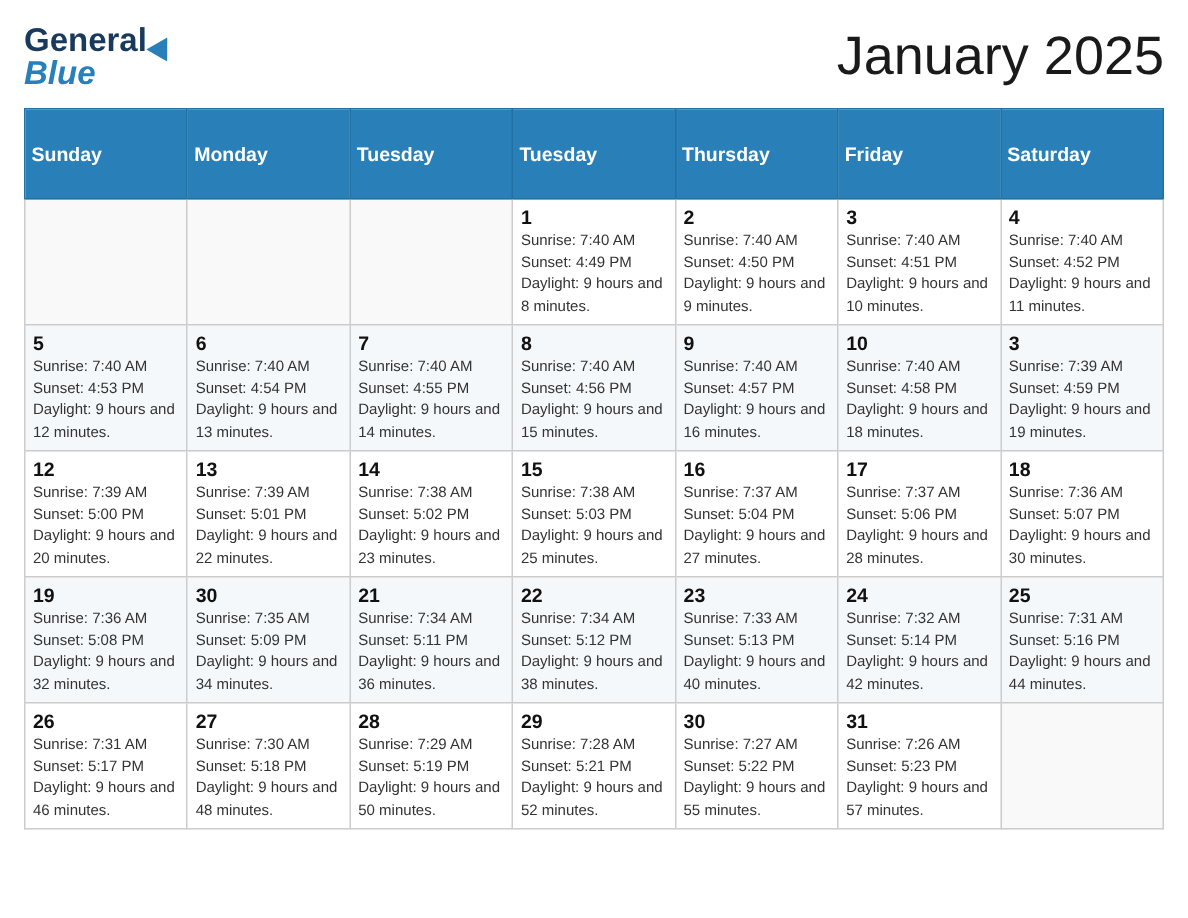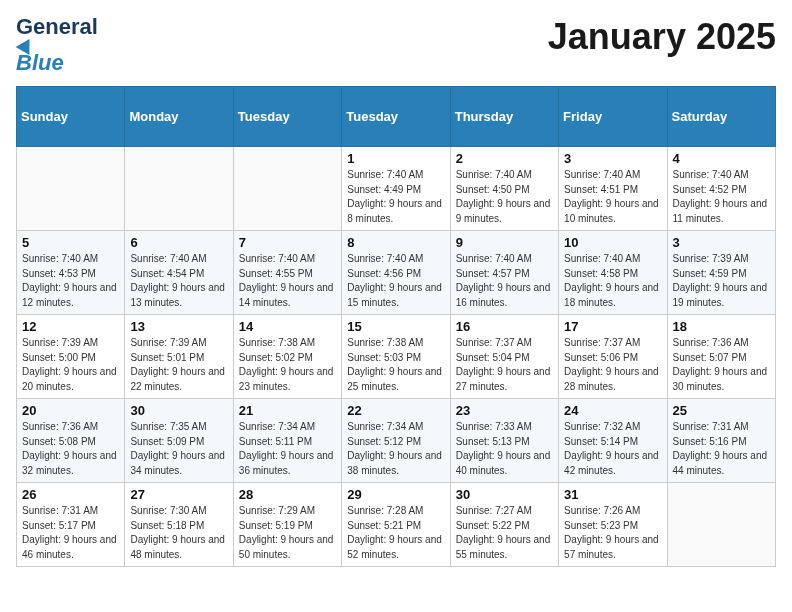--- a/index.html
+++ b/index.html
@@ -36,21 +36,21 @@
       border-bottom: 14px solid #2980b9;
       margin-left: 2px;
       vertical-align: middle;
       transform: rotate(30deg);
     }
     .title-area {
       text-align: right;
     }
     .month-title {
       font-size: 36px;
-      font-weight: bold;
+      font-weight: normal;
       color: #1a1a1a;
     }
     .subtitle {
       font-size: 15px;
       color: #555;
     }
     .calendar {
       width: 100%;
       border-collapse: collapse;
       border: 1px solid #ccc;
@@ -90,21 +90,21 @@
     }
     .empty-cell {
       background: #f9f9f9 !important;
     }
   </style>
 </head>
 <body>
 
 <div class="header">
   <div class="logo">
-    <div style="display:flex;align-items:flex-start;flex-direction:column;">
+    <div style="display:flex;align-items:flex-end;">
       <span class="logo-text">General</span>
       <span class="logo-triangle"></span>
     </div>
     <span class="logo-text" style="color:#2980b9;font-size:22px;font-style:italic;">Blue</span>
   </div>
   <div class="title-area">
     <div class="month-title">January 2025</div>
   </div>
 </div>
 
@@ -197,21 +197,21 @@
           <div class="day-number">17</div>
           <div class="day-info">Sunrise: 7:37 AM<br>Sunset: 5:06 PM<br>Daylight: 9 hours and 28 minutes.</div>
         </td>
         <td>
           <div class="day-number">18</div>
           <div class="day-info">Sunrise: 7:36 AM<br>Sunset: 5:07 PM<br>Daylight: 9 hours and 30 minutes.</div>
         </td>
       </tr>
       <tr>
         <td>
-          <div class="day-number">20</div>
+          <div class="day-number">19</div>
           <div class="day-info">Sunrise: 7:36 AM<br>Sunset: 5:08 PM<br>Daylight: 9 hours and 32 minutes.</div>
         </td>
         <td>
           <div class="day-number">30</div>
           <div class="day-info">Sunrise: 7:35 AM<br>Sunset: 5:09 PM<br>Daylight: 9 hours and 34 minutes.</div>
         </td>
         <td>
           <div class="day-number">21</div>
           <div class="day-info">Sunrise: 7:34 AM<br>Sunset: 5:11 PM<br>Daylight: 9 hours and 36 minutes.</div>
         </td>

